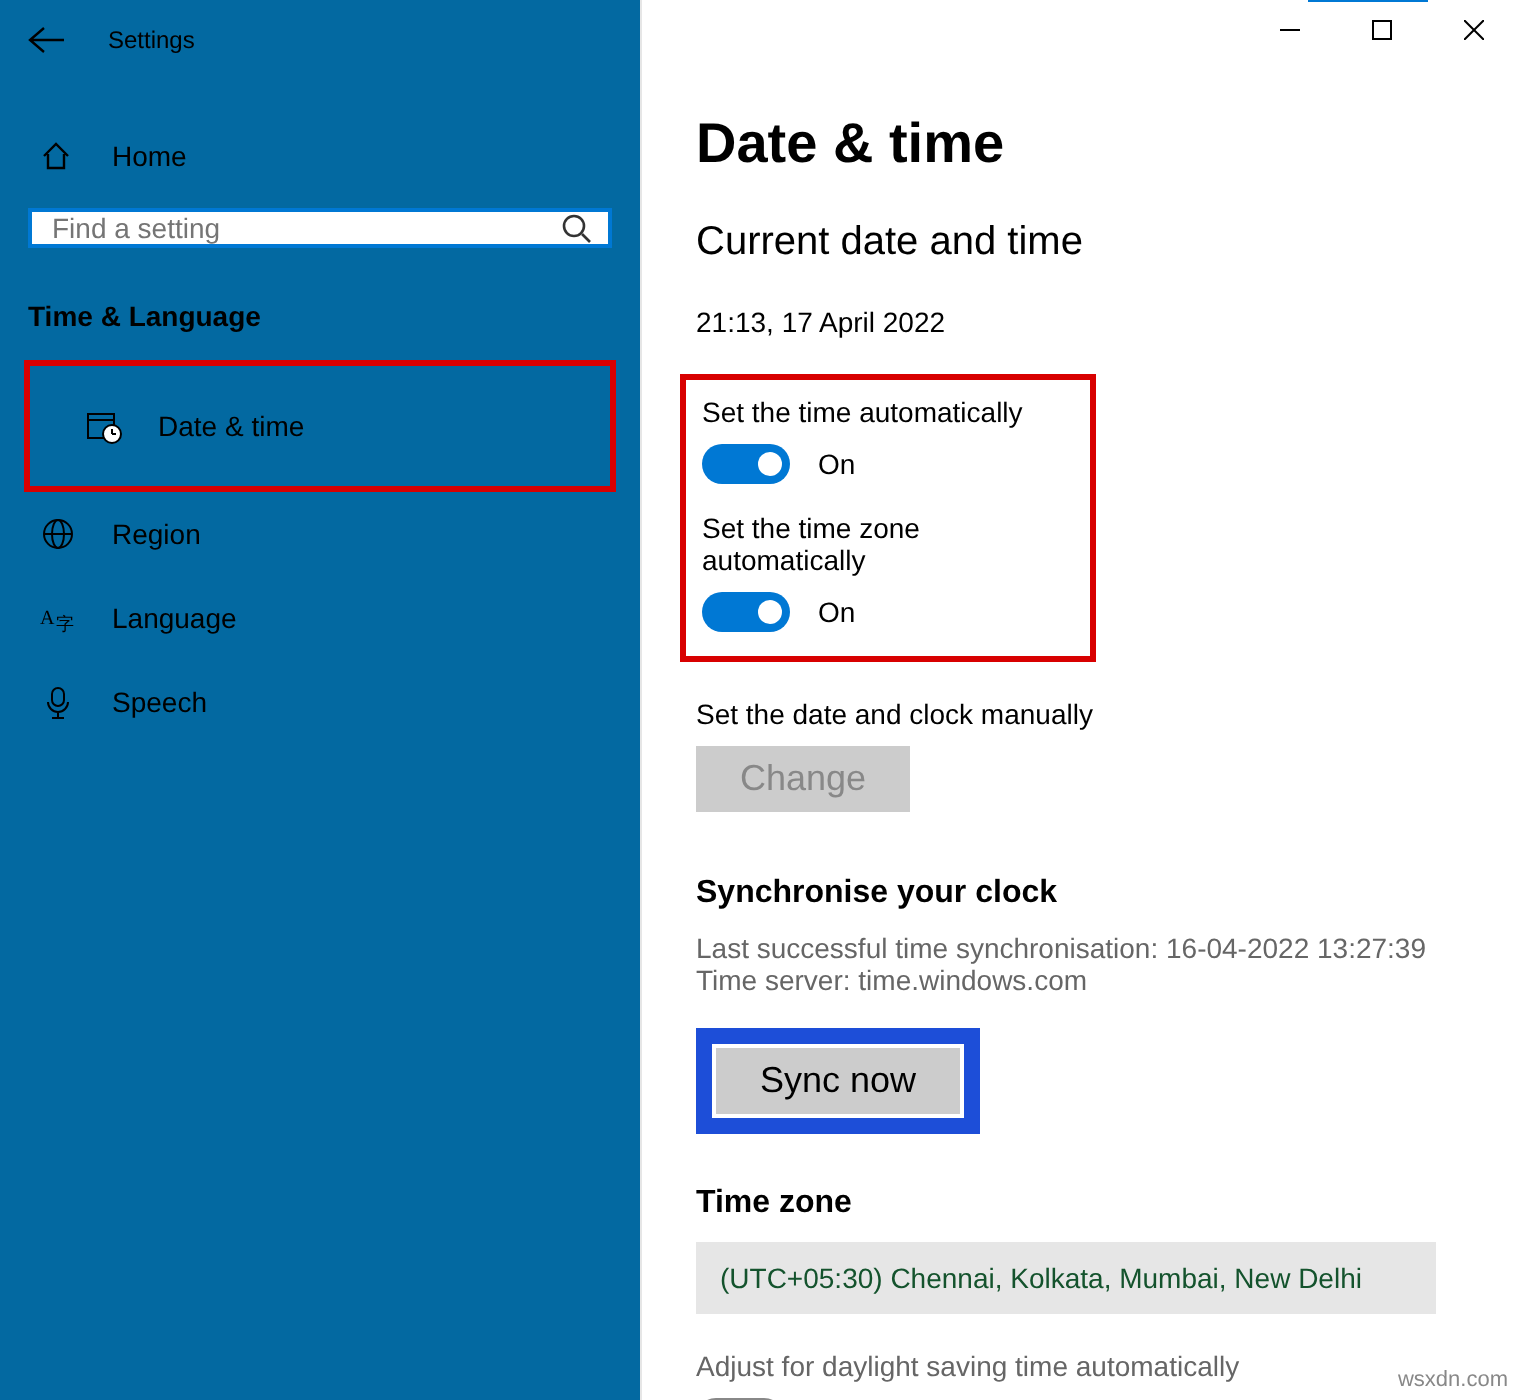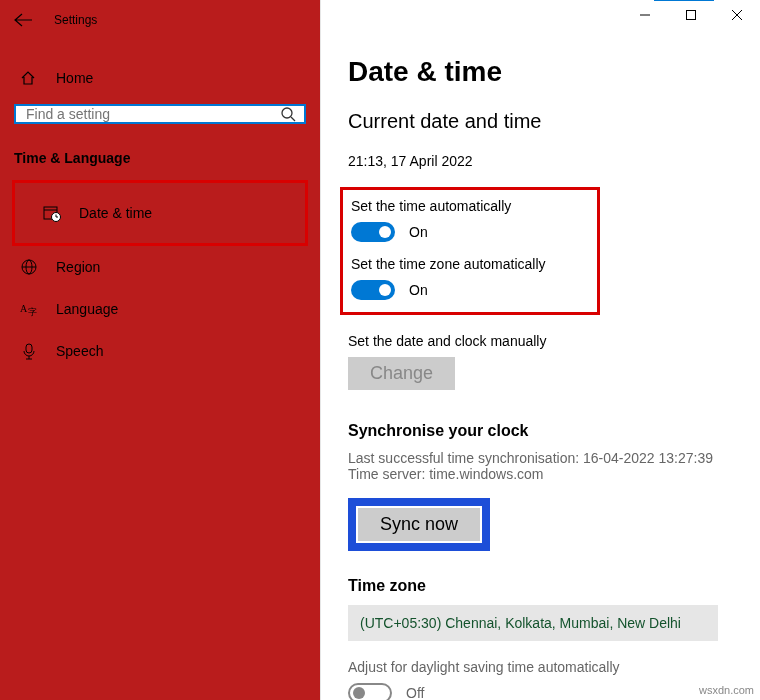--- a/index.html
+++ b/index.html
@@ -32,21 +32,21 @@
 .accent-strip {
   position: absolute;
   top: -1px; right: 46px;
   width: 60px; height: 2px;
   background: #0078d4;
 }
 .layout { display: flex; height: 100%; }
 .sidebar {
   width: 320px;
   padding: 0 0 0 0;
-  background: #b91c1c;
+  background: #0369a1;
 }
 .titlebar {
   display: flex;
   align-items: center;
   height: 40px;
   padding-left: 14px;
   gap: 22px;
 }
 .back-btn { font-size: 16px; cursor: default; }
 .app-title { font-size: 12px; }
@@ -275,21 +275,21 @@
     </div>
   </div>
 
   <div class="divider"></div>
 
   <div class="content">
     <div class="h1">Date &amp; time</div>
     <div class="h2">Current date and time</div>
     <div class="datetime">21:13, 17 April 2022</div>
 
-    <div class="red-box-right" style="width:260px;">
+    <div class="red-box-right" style="width:208px;">
       <div class="setting-label">Set the time automatically</div>
       <div class="toggle-row">
         <div class="toggle on">
             <div class="knob"></div>
           </div>
         <span>On</span>
       </div>
       <div class="setting-label">Set the time zone automatically</div>
       <div class="toggle-row" style="margin-bottom:2px;">
         <div class="toggle on">

